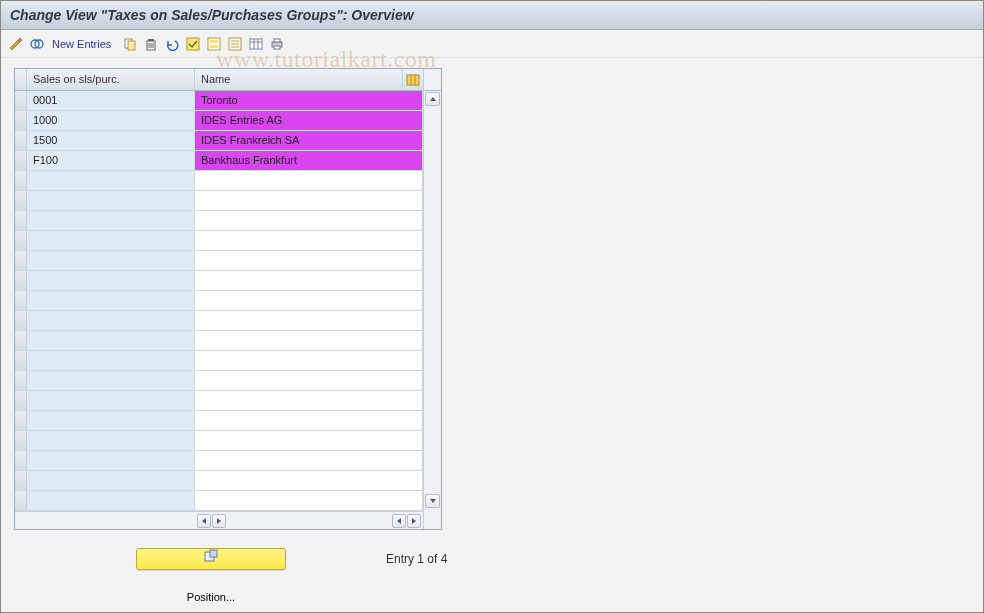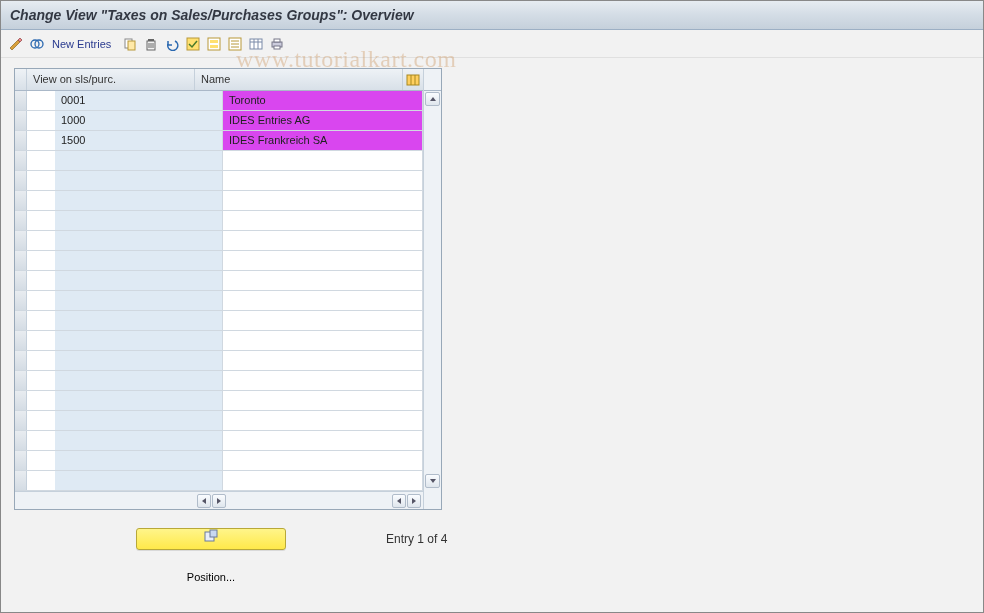--- a/index.html
+++ b/index.html
@@ -97,21 +97,21 @@
       cursor:pointer;
     }
     .gr-cell {
       padding: 3px 6px 0 6px;
       border-right: 1px solid #d0d8e0;
       font-size: 11px;
       color: #222;
       white-space: nowrap;
       overflow: hidden;
     }
-    .gr-code { width: 168px; background: #dfeaf4; margin-left: 28px; }
+    .gr-code { width: 168px; background: #dfeaf4; }
     .gr-name { flex: 1; background: #d946ef; }
     .empty .gr-code { background: #dfeaf4; }
     .empty .gr-name { background: #fff; }
     .hscroll {
       height: 18px;
       display:flex;
       align-items:center;
       background:#eef2f6;
       border-top:1px solid #c5d0db;
     }
@@ -163,21 +163,21 @@
       cursor:pointer;
       padding: 0 6px;
       gap: 28px;
       box-shadow: 0 1px 0 rgba(0,0,0,.1);
       flex-direction: column;
     }
     .position-btn .icon { width:14px;height:14px; }
     .entry-text { font-size:12px; color:#333; }
     .watermark {
       position:absolute;
-      top: 46px; left: 236px;
+      top: 46px; left: 216px;
       font-size: 24px;
       font-family: Georgia, serif;
       color: rgba(200,140,80,0.35);
       pointer-events:none;
       letter-spacing: .5px;
     }
     .outer-border{
       position:absolute; inset:0;
       border:1px solid #888;
       pointer-events:none;
@@ -262,21 +262,21 @@
         <rect x="4" y="9" width="6" height="3" fill="#fff" stroke="#778"></rect>
       </svg>
   </div>
 </div>
 
 <div class="content">
   <div class="grid-wrap">
     <div class="grid-main">
       <div class="grid-head">
         <div class="gh-sel"></div>
-        <div class="gh-cell gh-code">View on sls/purc.</div>
+        <div class="gh-cell gh-code">Sales on sls/purc.</div>
         <div class="gh-cell gh-name">Name</div>
         <div class="gh-config">
           <svg width="14" height="14">
               <rect x="1" y="2" width="12" height="10" fill="#ffd060" stroke="#a88820"></rect>
               <line x1="5" y1="2" x2="5" y2="12" stroke="#a88820"></line>
               <line x1="9" y1="2" x2="9" y2="12" stroke="#a88820"></line>
             </svg>
         </div>
       </div>
       <div class="grid-body" id="grid-body">
@@ -287,20 +287,25 @@
           </div>
           <div class="grid-row">
             <div class="gr-sel"></div>
             <div class="gr-cell gr-code">1000</div>
             <div class="gr-cell gr-name">IDES Entries AG</div>
           </div>
           <div class="grid-row">
             <div class="gr-sel"></div>
             <div class="gr-cell gr-code">1500</div>
             <div class="gr-cell gr-name">IDES Frankreich SA</div>
+          </div>
+          <div class="grid-row">
+            <div class="gr-sel"></div>
+            <div class="gr-cell gr-code">F100</div>
+            <div class="gr-cell gr-name">Bankhaus Frankfurt</div>
           </div>
           <div class="grid-row empty">
             <div class="gr-sel"></div>
             <div class="gr-cell gr-code"></div>
             <div class="gr-cell gr-name"></div>
           </div>
           <div class="grid-row empty">
             <div class="gr-sel"></div>
             <div class="gr-cell gr-code"></div>
             <div class="gr-cell gr-name"></div>

